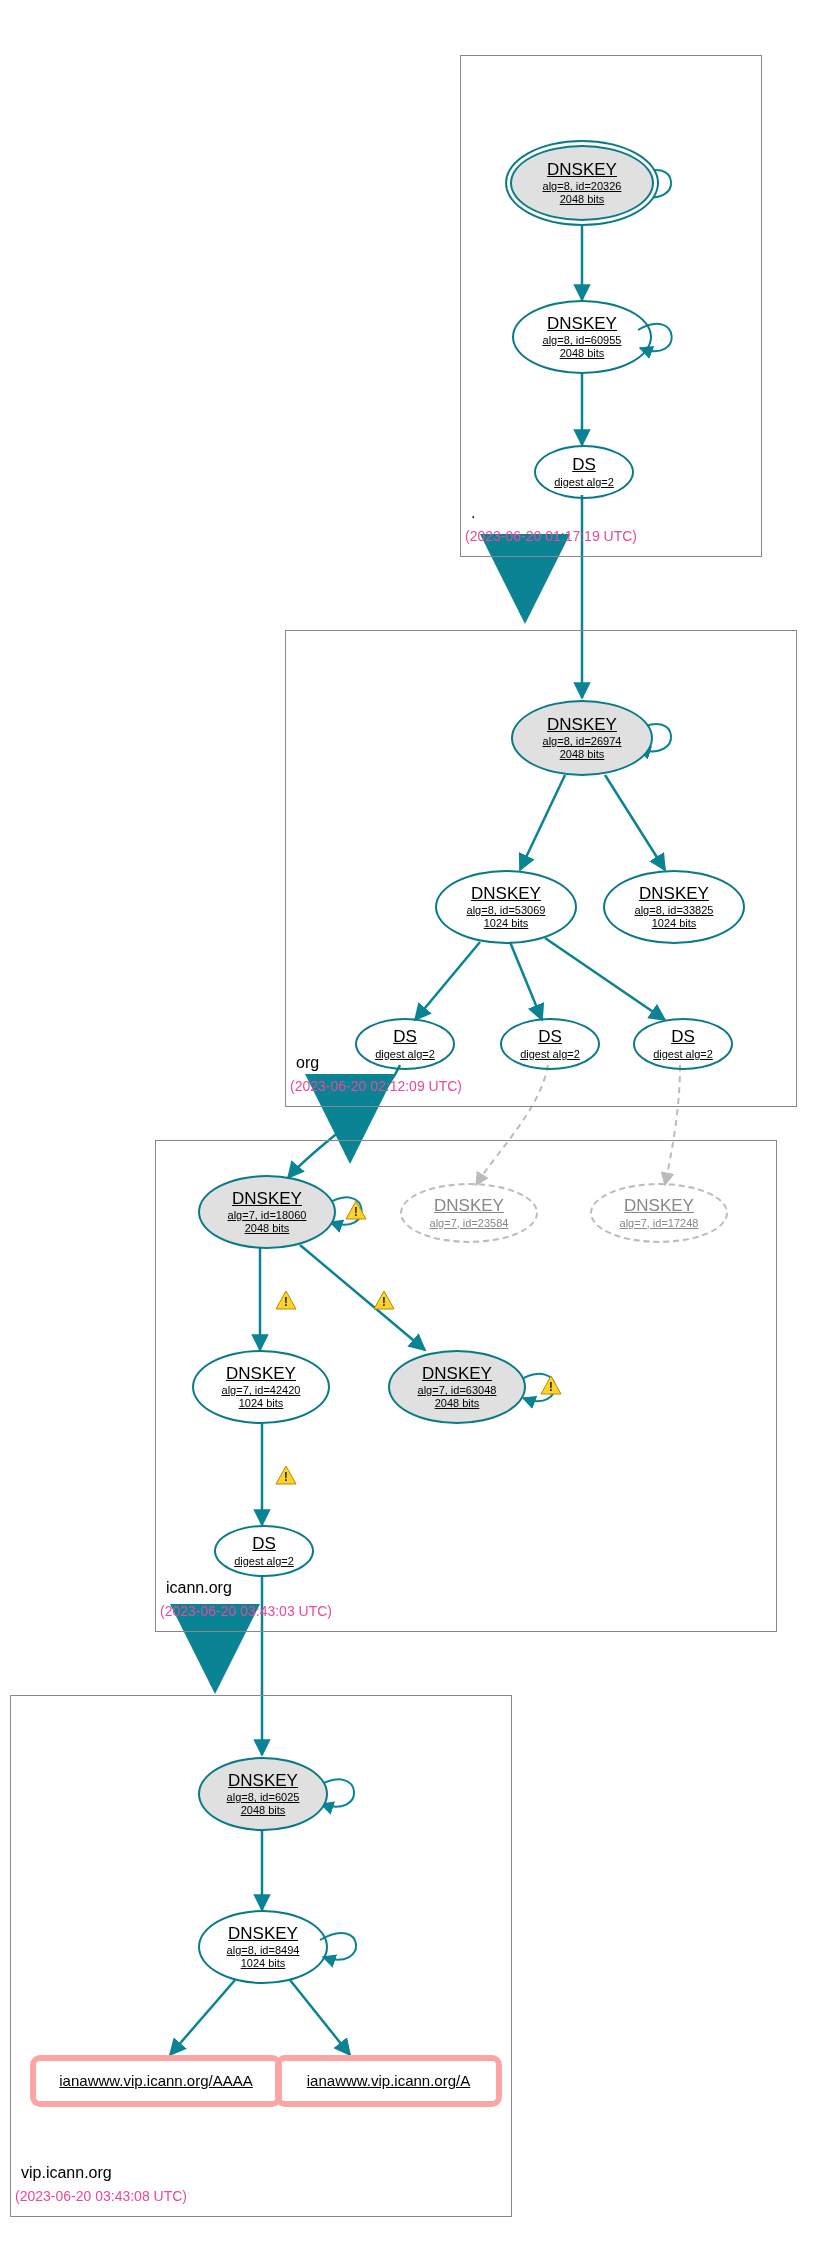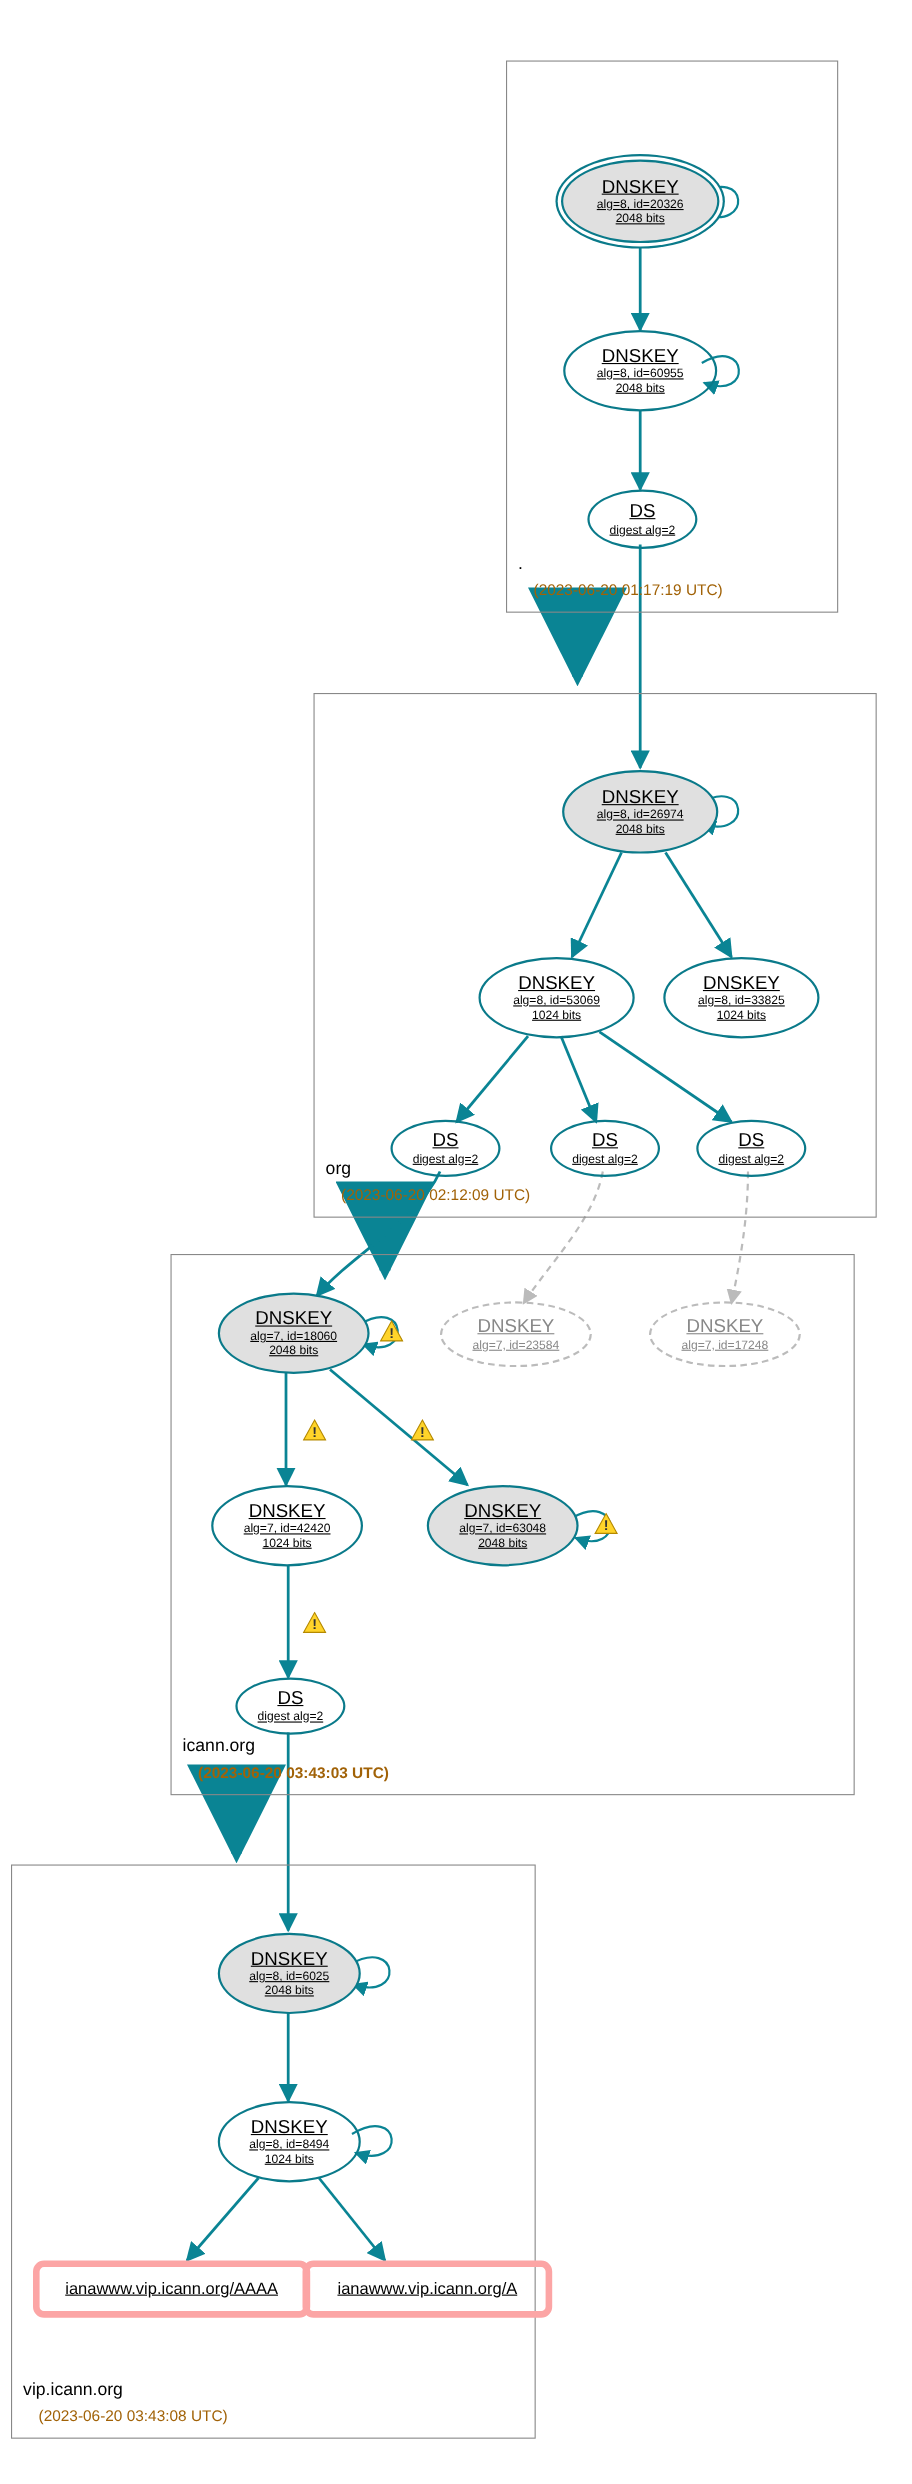--- a/index.html
+++ b/index.html
@@ -19,23 +19,23 @@
     background: transparent;
   }
   .zone-label {
     position: absolute;
     left: 10px;
     font-size: 16px;
     color: #000;
   }
   .zone-ts {
     position: absolute;
-    left: 24px;
+    left: 4px;
     font-size: 14px;
-    color: #a16207;
+    color: #ec4899;
   }
   .node {
     position: absolute;
     text-align: center;
     display: flex;
     flex-direction: column;
     justify-content: center;
     align-items: center;
     line-height: 1.2;
     text-decoration: underline;
@@ -147,24 +147,24 @@
   <div class="zone-ts" style="bottom:12px;">(2023-06-20 01:17:19 UTC)</div>
 </div>
 
 <div class="zone-box" style="left:285px; top:630px; width:510px; height:475px;">
   <div class="zone-label" style="bottom:34px;">org</div>
   <div class="zone-ts" style="bottom:12px;">(2023-06-20 02:12:09 UTC)</div>
 </div>
 
 <div class="zone-box" style="left:155px; top:1140px; width:620px; height:490px;">
   <div class="zone-label" style="bottom:34px;">icann.org</div>
-  <div class="zone-ts" style="bottom:12px;font-weight:bold;">(2023-06-20 03:43:03 UTC)</div>
-</div>
-
-<div class="zone-box" style="left:10px; top:1695px; width:475px; height:520px;">
+  <div class="zone-ts" style="bottom:12px;">(2023-06-20 03:43:03 UTC)</div>
+</div>
+
+<div class="zone-box" style="left:10px; top:1695px; width:475px; height:520px;padding-left:25px;">
   <div class="zone-label" style="bottom:34px;">vip.icann.org</div>
   <div class="zone-ts" style="bottom:12px;">(2023-06-20 03:43:08 UTC)</div>
 </div>
 
 <div class="node ellipse grey double" style="left:510px; top:145px; width:140px; height:72px;">
   <div class="title">DNSKEY</div>
   <div class="sub">alg=8, id=20326</div>
   <div class="sub">2048 bits</div>
 </div>
 

